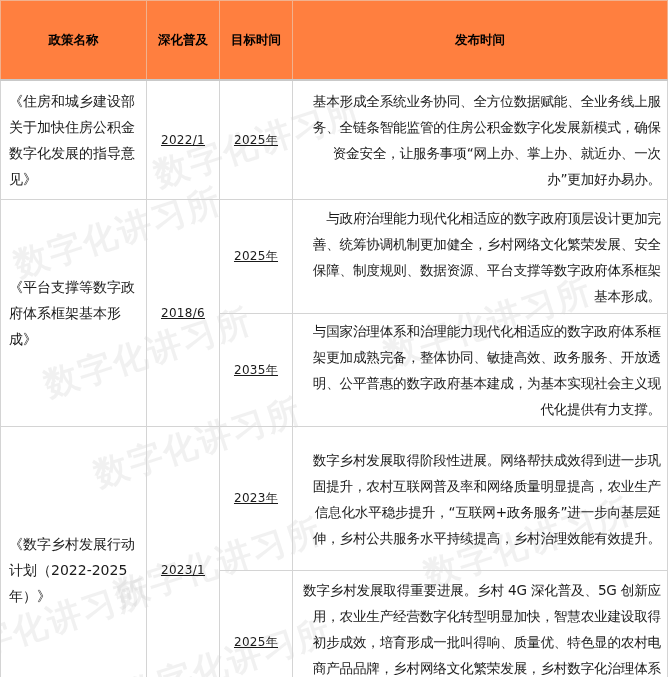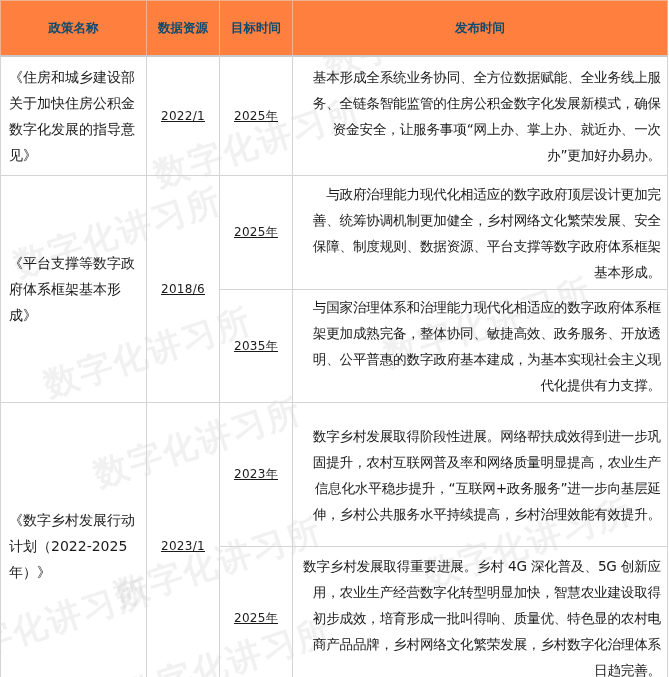--- a/index.html
+++ b/index.html
@@ -23,32 +23,32 @@
       border-collapse: collapse;
       table-layout: fixed;
     }
     table.policy-table th,
     table.policy-table td {
       border: 1px solid #d4d4d4;
       padding: 0;
     }
     table.policy-table thead th {
       background: #ff7f3f;
-      color: #0c4a6e;
+      color: #000000;
       font-weight: bold;
       font-size: 12.5px;
       text-align: center;
       vertical-align: middle;
       height: 46px;
       line-height: 20px;
       border-color: #f1b18e;
       border-bottom: 2px solid #c9c9c9;
     }
     .th-target {
-      padding: 4px 8px !important;
+      padding: 16px 8px !important;
     }
     td.name-cell {
       font-size: 14px;
       line-height: 26px;
       padding: 0 8px 0 8px !important;
       vertical-align: middle;
       text-align: left;
     }
     td.date-cell,
     td.year-cell {
@@ -101,21 +101,21 @@
 <table class="policy-table">
   <colgroup>
     <col style="width:146px">
     <col style="width:73px">
     <col style="width:73px">
     <col style="width:375px">
   </colgroup>
   <thead>
     <tr>
       <th>政策名称</th>
-      <th>数据资源</th>
+      <th>深化普及</th>
       <th class="th-target">目标时间</th>
       <th>发布时间</th>
     </tr>
   </thead>
   <tbody>
     <tr class="row-1">
       <td class="name-cell">《住房和城乡建设部关于加快住房公积金数字化发展的指导意见》</td>
       <td class="date-cell">2022/1</td>
       <td class="year-cell">2025年</td>
       <td class="goal-cell">基本形成全系统业务协同、全方位数据赋能、全业务线上服务、全链条智能监管的住房公积金数字化发展新模式，确保资金安全，让服务事项“网上办、掌上办、就近办、一次办”更加好办易办。</td>

